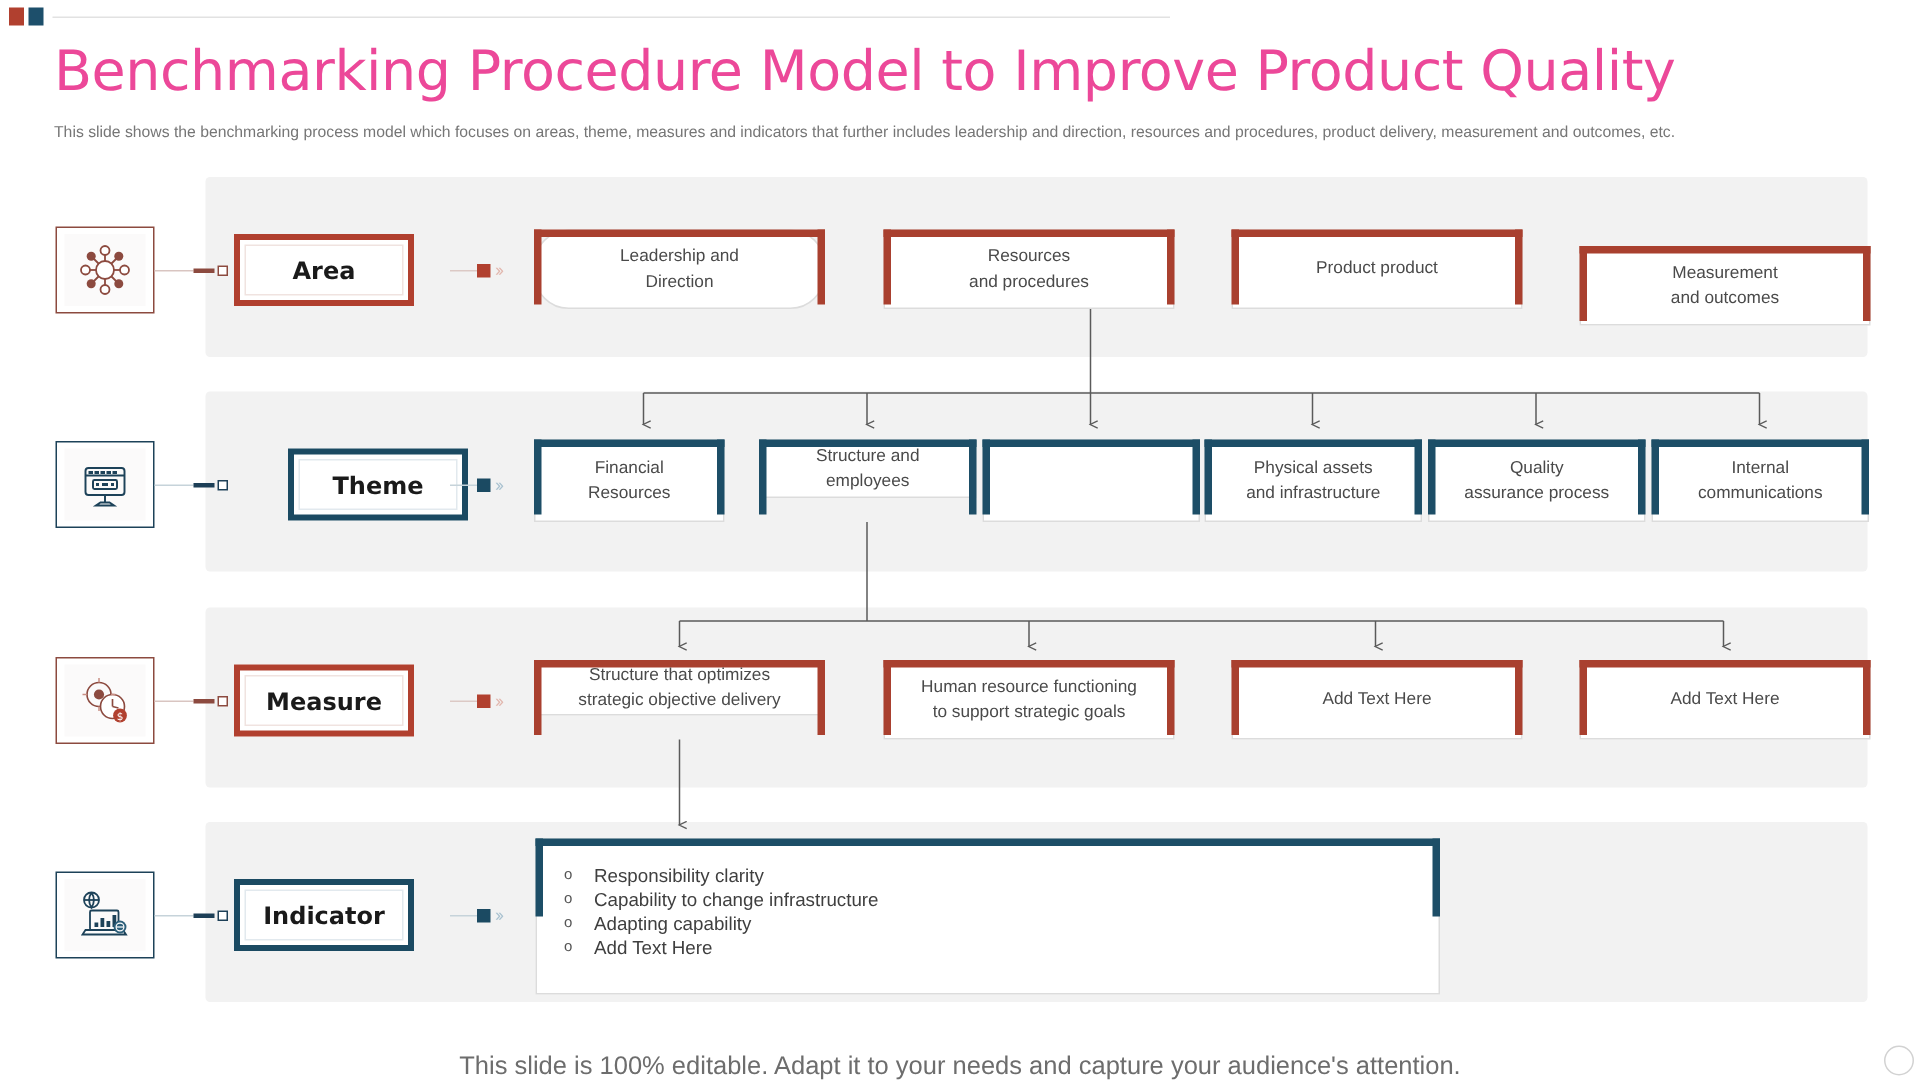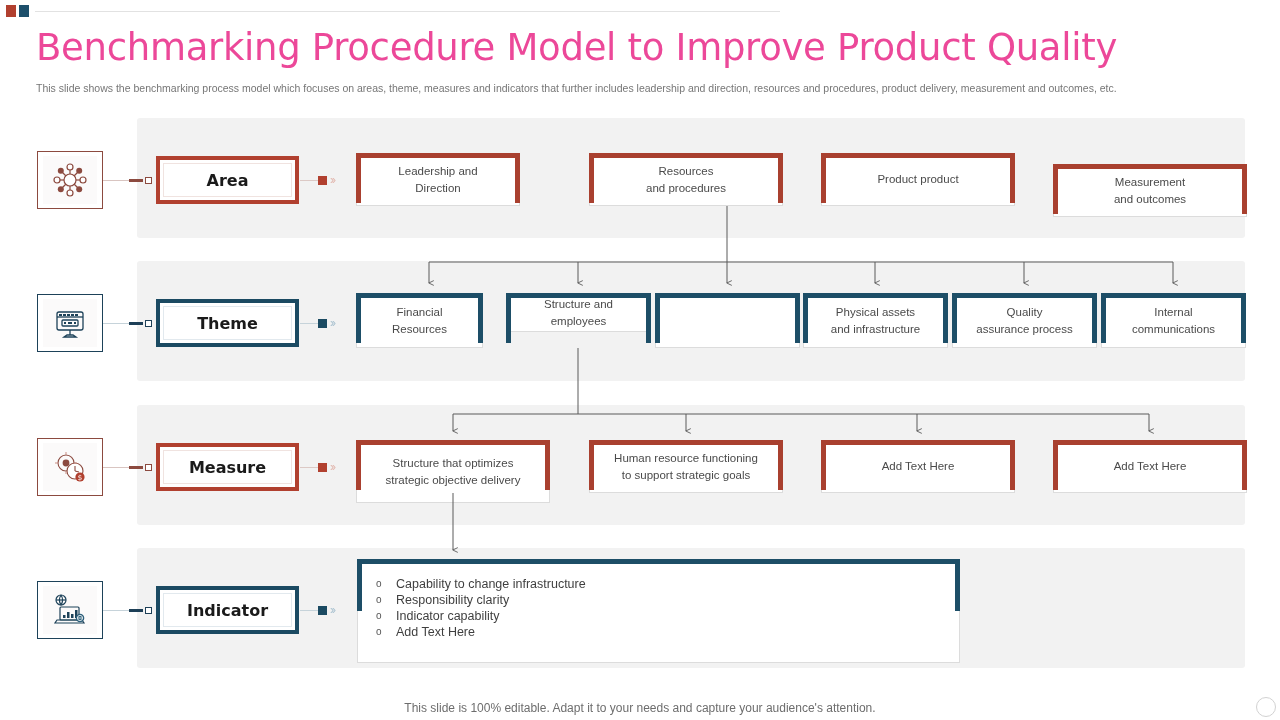--- a/index.html
+++ b/index.html
@@ -51,21 +51,21 @@
   .tile-link{position:absolute;height:10px;display:flex;align-items:center;}
   .tl-line{width:26px;height:1px;}
   .tl-dash{width:14px;height:3px;}
   .tl-sq{width:7px;height:7px;background:#ffffff;box-sizing:border-box;margin-left:2px;}
   .tile-link.red  .tl-line{background:#d9c5c1;} .tile-link.red  .tl-dash{background:#8c4a3f;}
   .tile-link.red  .tl-sq{border:1.3px solid #8c4a3f;}
   .tile-link.teal .tl-line{background:#c6d3da;} .tile-link.teal .tl-dash{background:#1d3f57;}
   .tile-link.teal .tl-sq{border:1.3px solid #1d3f57;}
 
   
-  .label-chip{position:absolute;left:156px;width:143px;height:48px;background:#ffffff;box-sizing:border-box;}
+  .label-chip{position:absolute;left:156px;width:120px;height:48px;background:#ffffff;box-sizing:border-box;}
   .label-chip.red {border:4px solid #b1402f;}
   .label-chip.teal{border:4px solid #1b4a62;}
   .label-chip .chip-inner{
     position:absolute;left:3px;top:3px;right:3px;bottom:3px;
     display:flex;align-items:center;justify-content:center;
     font-size:16px;font-weight:bold;color:#1a1a1a;
     font-family:"DejaVu Sans", sans-serif;box-sizing:border-box;
   }
   .label-chip.red  .chip-inner{border:1px solid #f0e3e0;}
   .label-chip.teal .chip-inner{border:1px solid #e2e9ee;}
@@ -112,21 +112,21 @@
   #indicator-list{position:relative;z-index:2;margin:0;padding:16px 0 0 38px;list-style:none;}
   #indicator-list li{font-size:12.5px;line-height:16px;color:#3f3f3f;position:relative;}
   #indicator-list li::before{content:"o";position:absolute;left:-20px;top:0;font-size:10px;color:#555;}
 
   
   #connectors{position:absolute;left:0;top:0;width:1280px;height:720px;pointer-events:none;}
 
   
   #footer-note{
     position:absolute;left:0;top:701px;width:1280px;text-align:center;
-    font-size:12px;color:#6d6d6d;
+    font-size:17px;color:#6d6d6d;
   }
   #corner-badge{position:absolute;right:4px;bottom:3px;width:18px;height:18px;
                 border:1px solid #d2d2d2;border-radius:50%;background:#fff;}
 </style>
 </head>
 <body>
 
 <div id="brand-marks">
   <span class="brand-sq red"></span>
   <span class="brand-sq teal"></span>
@@ -175,21 +175,21 @@
 </div>
 <div class="label-chip red" style="top:156px;">
   <div class="chip-inner">Area</div>
 </div>
 <div class="chip-link red" style="top:174px;">
   <span class="cl-line"></span>
     <span class="cl-sq"></span>
   <span class="cl-chev">››</span>
 </div>
 
-<div class="card red" style="left:356px;top:153px;width:164px;height:53px;">
+<div class="card red" style="left:356px;top:153px;width:194px;height:53px;border-radius:23px;">
   <span class="brk-l"></span>
     <span class="brk-r"></span>
   <span class="card-text">Leadership and<br>Direction</span>
 </div>
 <div class="card red" style="left:589px;top:153px;width:194px;height:53px;">
   <span class="brk-l"></span>
     <span class="brk-r"></span>
   <span class="card-text">Resources<br>and procedures</span>
 </div>
 <div class="card red" style="left:821px;top:153px;width:194px;height:53px;">
@@ -224,21 +224,21 @@
         <rect x="24" y="19" width="2" height="2"></rect>
       </g>
     </svg>
   </div>
 </div>
 <div class="tile-link teal" style="left:103px;top:318px;">
   <span class="tl-line"></span>
     <span class="tl-dash"></span>
     <span class="tl-sq"></span>
 </div>
-<div class="label-chip teal" style="top:299px;">
+<div class="label-chip teal" style="top:299px;margin-left:36px;">
   <div class="chip-inner">Theme</div>
 </div>
 <div class="chip-link teal" style="top:317px;">
   <span class="cl-line"></span>
     <span class="cl-sq"></span>
   <span class="cl-chev">››</span>
 </div>
 
 <div class="card teal" style="left:356px;top:293px;width:127px;height:55px;">
   <span class="brk-l"></span>
@@ -298,21 +298,21 @@
 </div>
 <div class="label-chip red" style="top:443px;">
   <div class="chip-inner">Measure</div>
 </div>
 <div class="chip-link red" style="top:461px;">
   <span class="cl-line"></span>
     <span class="cl-sq"></span>
   <span class="cl-chev">››</span>
 </div>
 
-<div class="card red" style="left:356px;top:440px;width:194px;height:63px;">
+<div class="card red" style="left:356px;top:440px;width:194px;height:37px;">
   <span class="brk-l"></span>
     <span class="brk-r"></span>
   <span class="card-text">Structure that optimizes<br>strategic objective  delivery</span>
 </div>
 <div class="card red" style="left:589px;top:440px;width:194px;height:53px;">
   <span class="brk-l"></span>
     <span class="brk-r"></span>
   <span class="card-text">Human resource functioning<br>to support strategic goals</span>
 </div>
 <div class="card red" style="left:821px;top:440px;width:194px;height:53px;">
@@ -361,23 +361,23 @@
 <div class="chip-link teal" style="top:604px;">
   <span class="cl-line"></span>
     <span class="cl-sq"></span>
   <span class="cl-chev">››</span>
 </div>
 
 <div id="indicator-card" style="left:357px;top:559px;width:603px;height:104px;">
   <span class="brk-l"></span>
     <span class="brk-r"></span>
   <ul id="indicator-list">
+    <li>Responsibility clarity</li>
     <li>Capability to change infrastructure</li>
-    <li>Responsibility clarity</li>
-    <li>Indicator capability</li>
+    <li>Adapting capability</li>
     <li>Add Text Here</li>
   </ul>
 </div>
 
 <svg id="connectors">
   <defs>
     <marker id="arr" markerWidth="7" markerHeight="7" refX="3" refY="5.4" orient="auto">
       <path d="M0.6,0.6 L3,5.6 L5.4,0.6" fill="none" stroke="#5a5a5a" stroke-width="0.9"></path>
     </marker>
   </defs>

